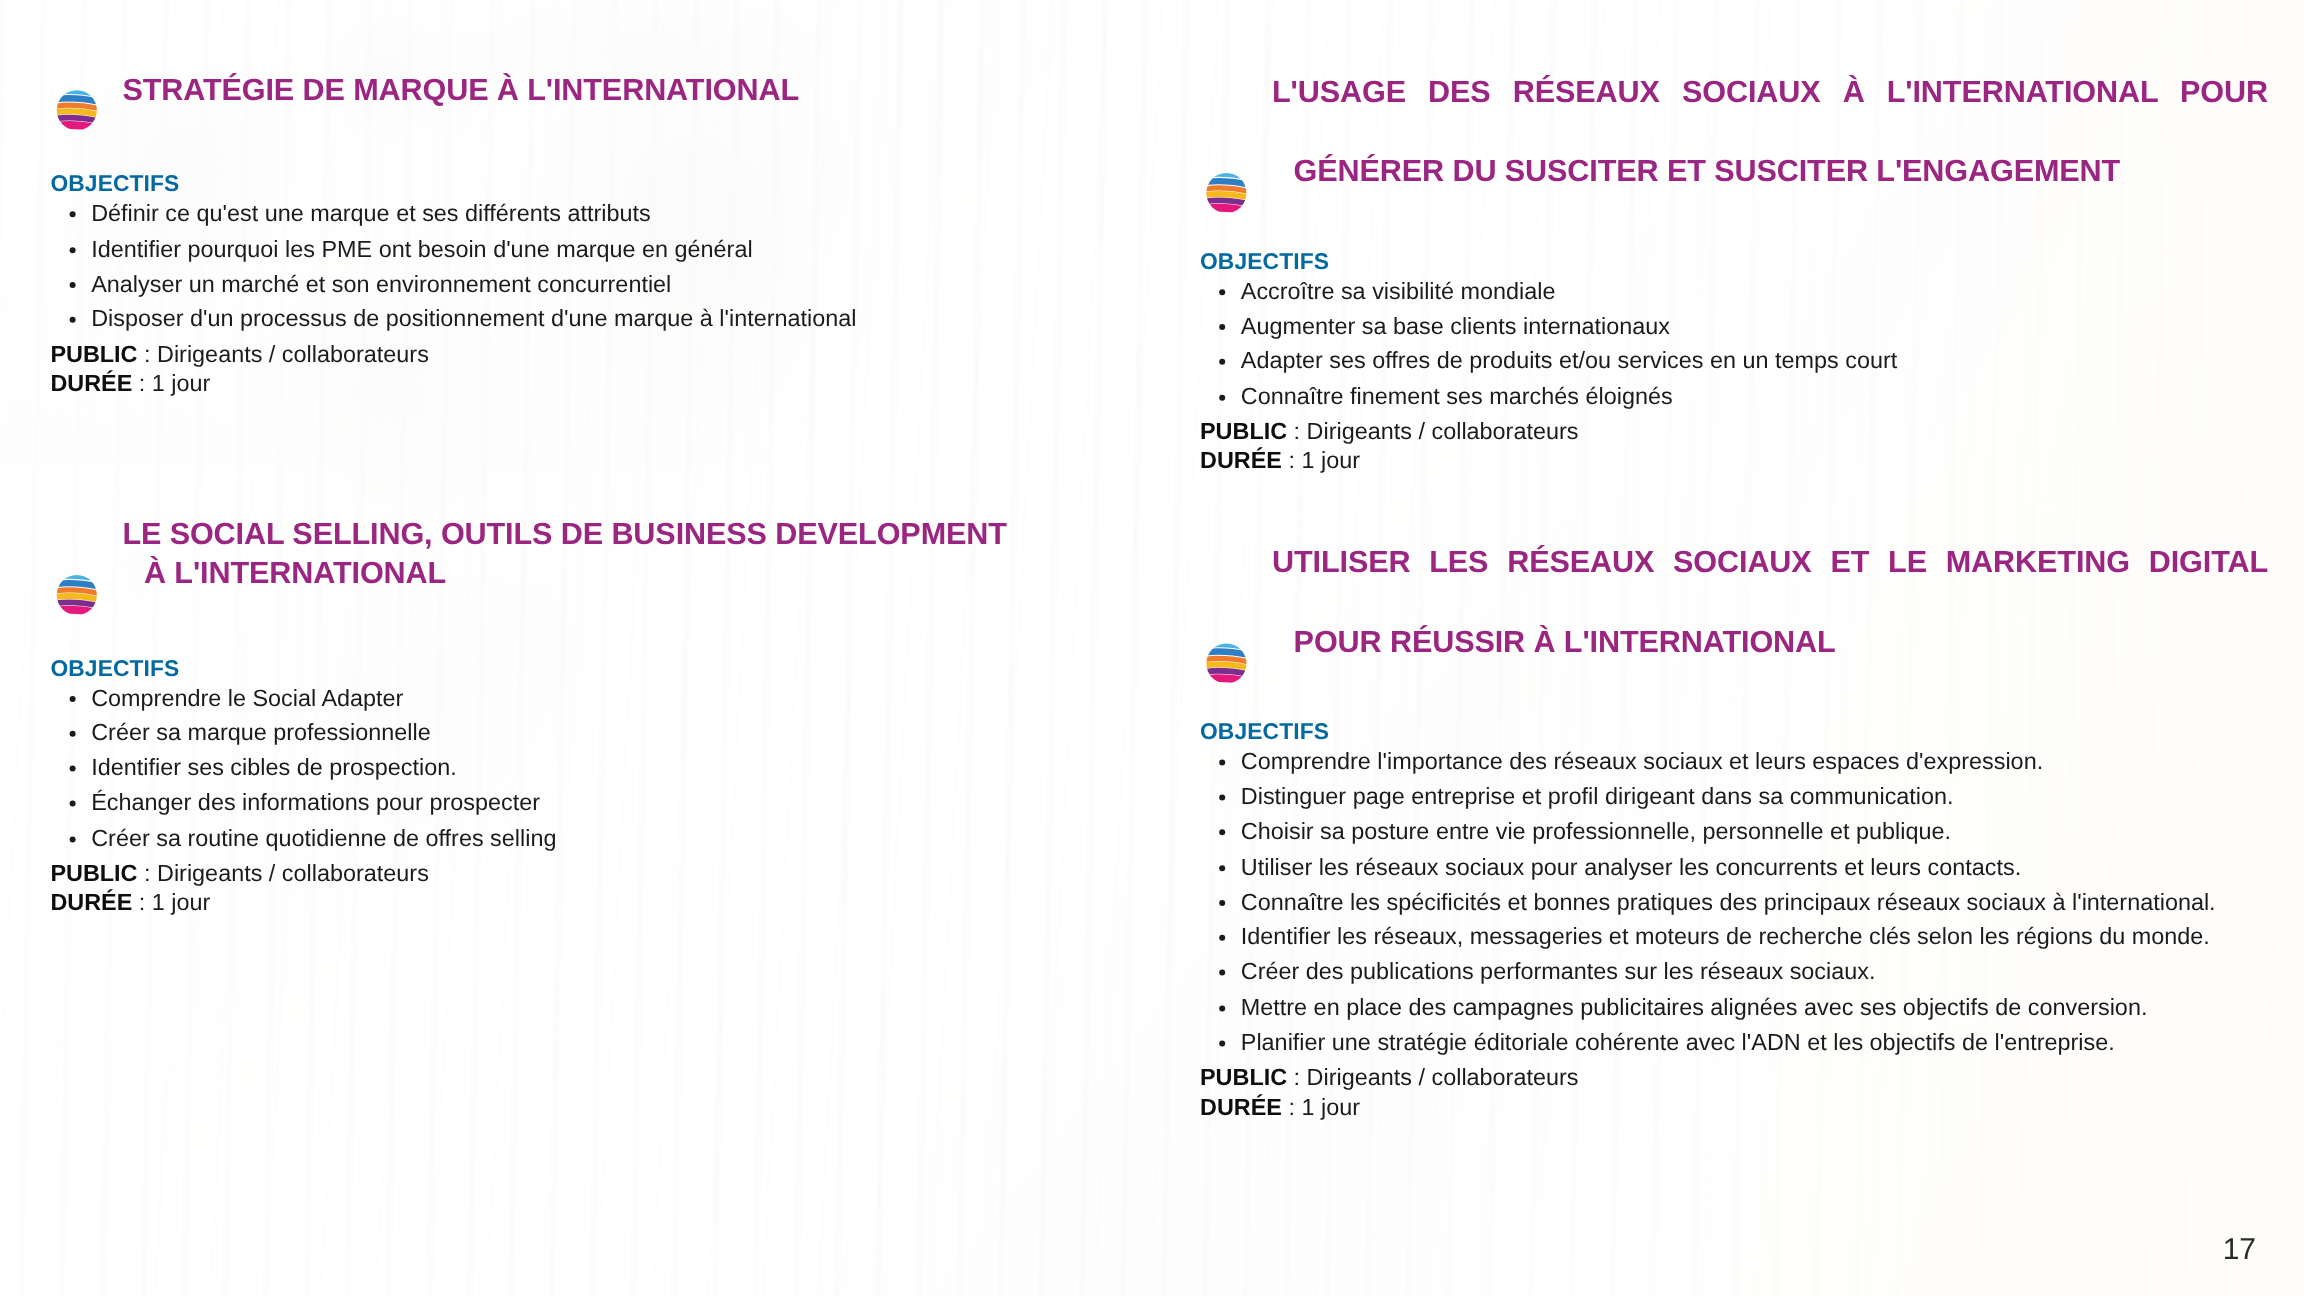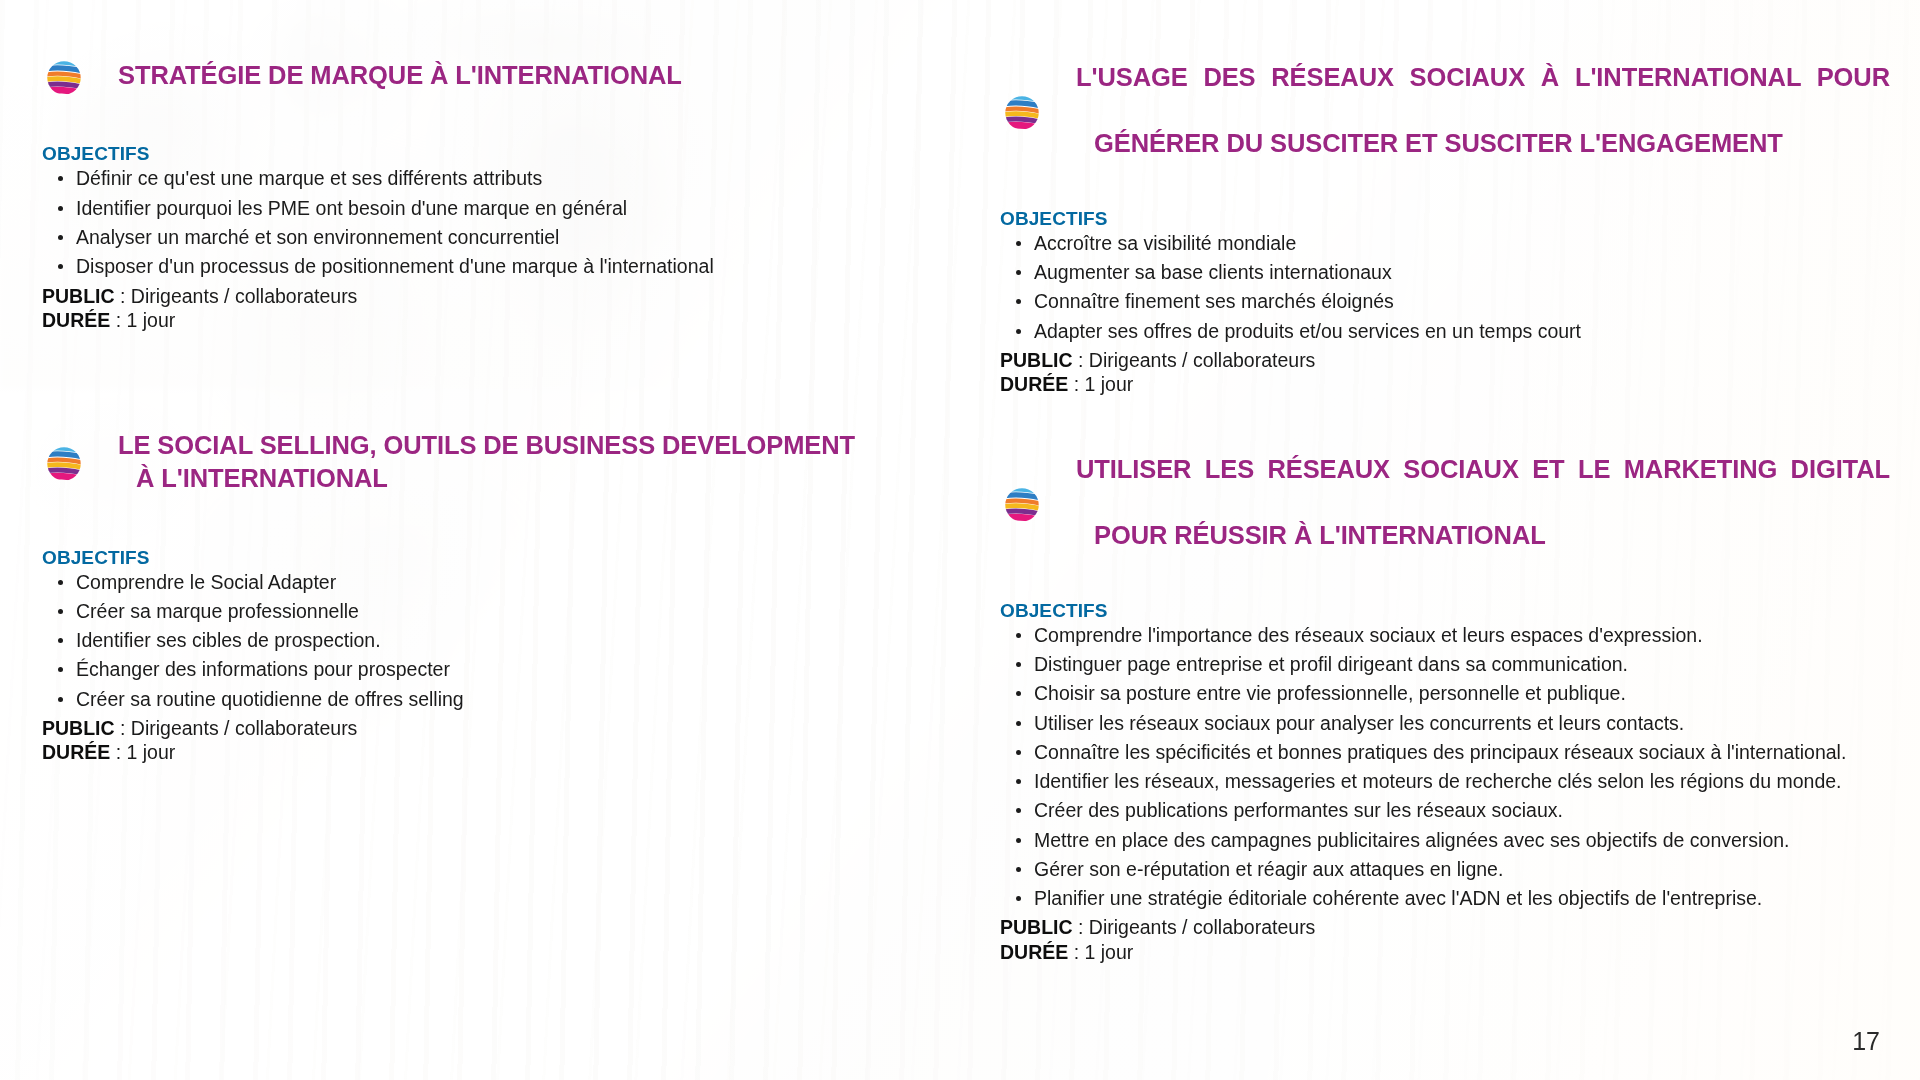--- a/index.html
+++ b/index.html
@@ -109,22 +109,22 @@
     top: 0;
   }
   .col-left  { left: 42px;   width: 880px; }
   .col-right { left: 1000px; width: 890px; }
 
   .card { position: absolute; }
 
   
   .card-head {
     display: flex;
-    align-items: center;
-    gap: 16px;
+    align-items: flex-end;
+    gap: 0;
   }
   .logo {
     flex: 0 0 auto;
     width: 44px;
     height: 44px;
     position: relative;
     margin-top: 2px;
   }
   .logo svg { display: block; width: 44px; height: 44px; }
 
@@ -319,22 +319,22 @@
           <h2 class="head-title">
             <span class="ln just">L'USAGE DES RÉSEAUX SOCIAUX À L'INTERNATIONAL POUR</span>
             <span class="ln indent">GÉNÉRER DU SUSCITER ET SUSCITER L'ENGAGEMENT</span>
           </h2>
         </div>
         <div style="margin-top:26px;">
           <p class="objectifs-label">OBJECTIFS</p>
           <ul class="objectifs">
             <li>Accroître sa visibilité mondiale</li>
             <li>Augmenter sa base clients internationaux</li>
+            <li>Adapter ses offres de produits et/ou services en un temps court</li>
             <li>Connaître finement ses marchés éloignés</li>
-            <li>Adapter ses offres de produits et/ou services en un temps court</li>
           </ul>
           <p class="meta"><b>PUBLIC</b><span> : Dirigeants / collaborateurs</span></p>
           <p class="meta"><b>DURÉE</b><span> : 1 jour</span></p>
         </div>
       </section>
 
       <section class="card" style="top:432px; left:0; width:890px;">
         <div class="card-head">
           <span class="logo">
             <svg viewBox="0 0 100 100" aria-hidden="true">
@@ -362,21 +362,20 @@
           <p class="objectifs-label">OBJECTIFS</p>
           <ul class="objectifs jst">
             <li>Comprendre l'importance des réseaux sociaux et leurs espaces d'expression.</li>
             <li>Distinguer page entreprise et profil dirigeant dans sa communication.</li>
             <li>Choisir sa posture entre vie professionnelle, personnelle et publique.</li>
             <li>Utiliser les réseaux sociaux pour analyser les concurrents et leurs contacts.</li>
             <li>Connaître les spécificités et bonnes pratiques des principaux réseaux sociaux à l'international.</li>
             <li>Identifier les réseaux, messageries et moteurs de recherche clés selon les régions du monde.</li>
             <li>Créer des publications performantes sur les réseaux sociaux.</li>
             <li>Mettre en place des campagnes publicitaires alignées avec ses objectifs de conversion.</li>
-            <li>Gérer son e-réputation et réagir aux attaques en ligne.</li>
             <li>Planifier une stratégie éditoriale cohérente avec l'ADN et les objectifs de l'entreprise.</li>
           </ul>
           <p class="meta"><b>PUBLIC</b><span> : Dirigeants / collaborateurs</span></p>
           <p class="meta"><b>DURÉE</b><span> : 1 jour</span></p>
         </div>
       </section>
 
     </div>
 
   </div>

